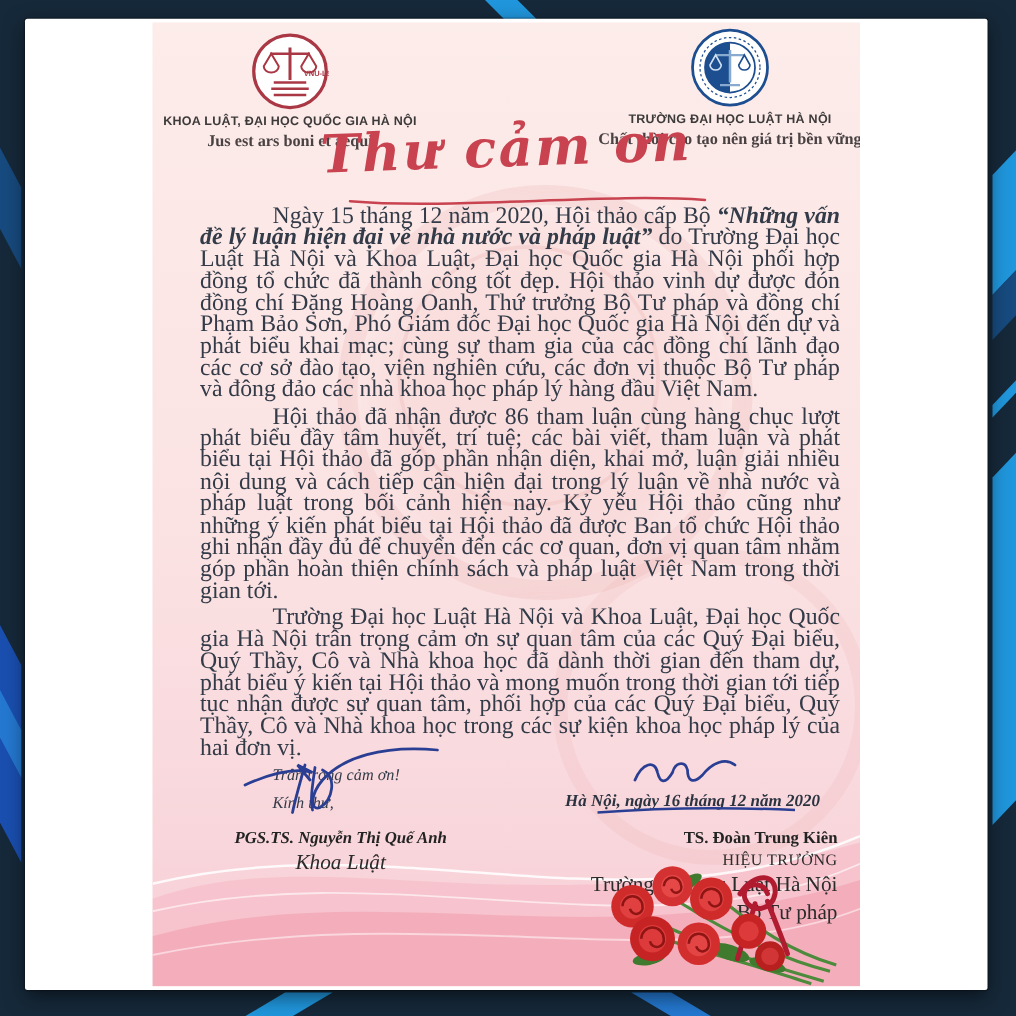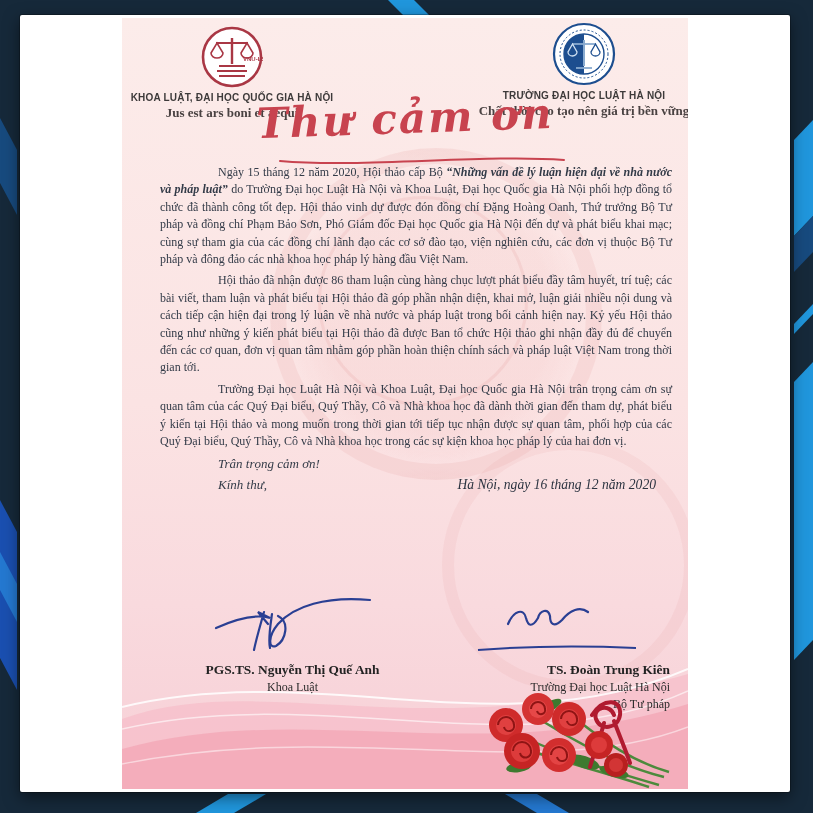--- a/index.html
+++ b/index.html
@@ -23,32 +23,32 @@
   .org .logo{display:block;margin:0 auto 4px auto;}
   .org .name{font-family:"Liberation Sans",sans-serif;font-weight:bold;font-size:10px;letter-spacing:.2px;color:#3d3a3a;}
   .org .motto{font-weight:bold;font-size:13px;color:#4a4242;margin-top:2px;}
   .letter-title{position:absolute;left:0;top:76px;width:566px;text-align:center;
       font-family:"DejaVu Serif",serif;font-style:italic;font-weight:bold;font-size:42px;
       color:#c8434f;transform:rotate(-2deg);letter-spacing:2px;}
   .title-swash{position:absolute;left:150px;top:134px;}
   
   .letter-body{position:absolute;left:38px;top:146px;width:512px;color:#333b48;}
   .salutation{font-size:13.8px;line-height:17.4px;text-indent:58px;margin:0 0 10px 0;}
-  .para{font-size:12px;line-height:17.4px;text-align:justify;text-indent:58px;margin:0 0 4px 0;}
+  .para{font-size:19px;line-height:17.4px;text-align:justify;text-indent:58px;margin:0 0 4px 0;}
   .closing-line{font-size:13px;line-height:17.4px;font-style:italic;text-indent:58px;margin:4px 0 0 0;}
   .closing-row{display:flex;justify-content:space-between;align-items:center;margin-top:4px;}
-  .dateline{font-size:13.6px;font-weight:normal;font-style:italic;color:#2b3340;margin-right:16px;}
+  .dateline{font-size:13.6px;font-weight:bold;font-style:italic;color:#2b3340;margin-right:16px;}
   
   .sig-block{position:absolute;text-align:center;color:#2b2b2b;}
-  .sig-left{left:48px;top:576px;width:245px;}
+  .sig-left{left:28px;top:576px;width:245px;font-style:italic;}
   .sig-right{left:318px;top:576px;width:230px;text-align:right;}
   .sig-svg{display:block;margin:0 auto;}
   .sig-name{font-weight:bold;font-size:13.4px;margin-top:2px;color:#232323;}
   .sig-title{font-size:12.8px;margin-top:3px;letter-spacing:.4px;}
-  .sig-org{font-size:12px;margin-top:2px;}
+  .sig-org{font-size:17px;margin-top:2px;}
   .waves{position:absolute;left:0;bottom:0;}
   .roses{position:absolute;right:14px;bottom:0;}
 </style>
 </head>
 <body>
 
 <div class="stage">
 
   <svg class="frame-svg" width="813" height="813" aria-hidden="true">
     <rect x="0" y="0" width="813" height="813" fill="#16293a"></rect>
@@ -141,20 +141,21 @@
         <div class="sig-name">PGS.TS. Nguyễn Thị Quế Anh</div>
         <div class="sig-org">Khoa Luật</div>
       </div>
 
       <div class="sig-block sig-right">
         <svg class="sig-svg" width="190" height="66" viewBox="0 0 190 66">
           <path d="M48,30 C54,16 64,14 66,24 C68,32 72,34 78,24 C80,16 88,14 90,22 C90,30 94,34 102,26 C110,16 120,12 128,18" fill="none" stroke="#2a3f93" stroke-width="2.2" stroke-linecap="round"></path>
           <path d="M18,56 C70,52 130,52 176,54" fill="none" stroke="#2a3f93" stroke-width="2"></path>
         </svg>
         <div class="sig-name">TS. Đoàn Trung Kiên</div>
+        <div class="sig-title">HIỆU TRƯỞNG</div>
         <div class="sig-org">Trường Đại học Luật Hà Nội</div>
         <div class="sig-org">Bộ Tư pháp</div>
       </div>
 
       <svg class="roses" width="210" height="112" viewBox="0 0 210 112" aria-hidden="true">
         <g stroke="#4c8a3c" stroke-width="2.5" fill="none">
           <path d="M60,60 C100,80 150,95 195,108"></path>
           <path d="M80,45 C120,70 160,90 200,100"></path>
           <path d="M70,75 C110,88 150,98 185,110"></path>
           <path d="M110,40 C140,65 170,85 205,95"></path>

